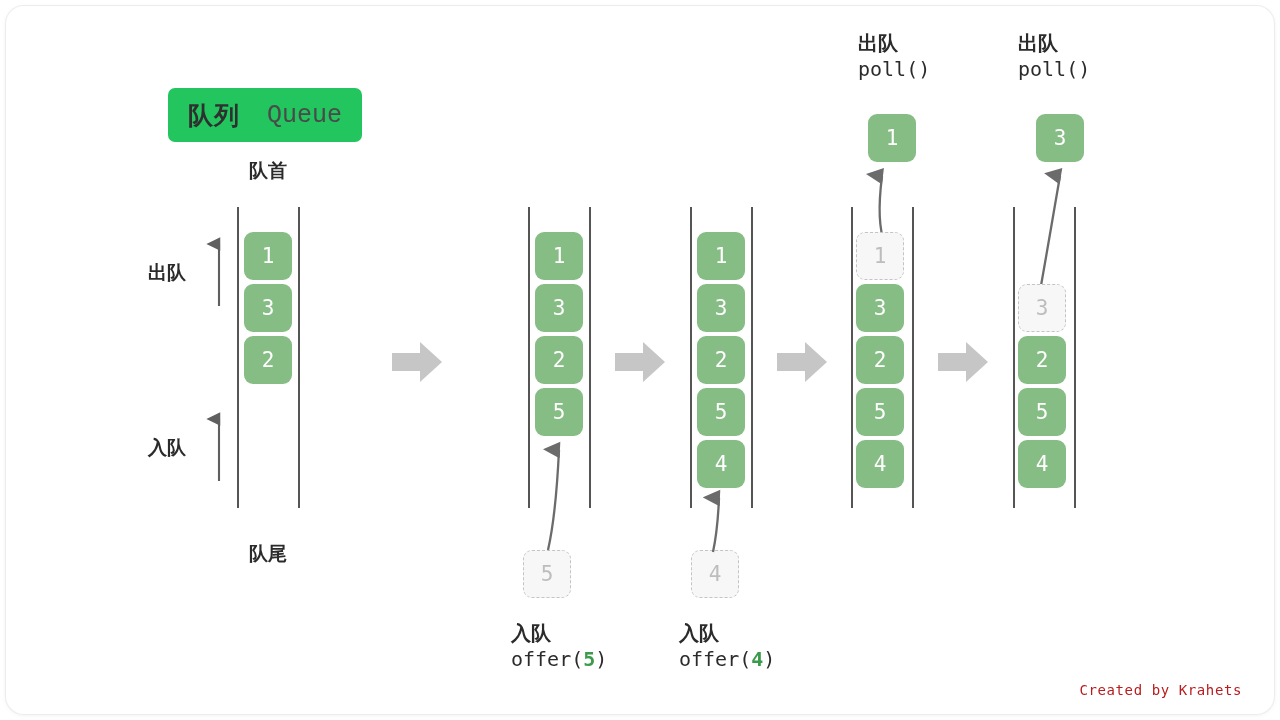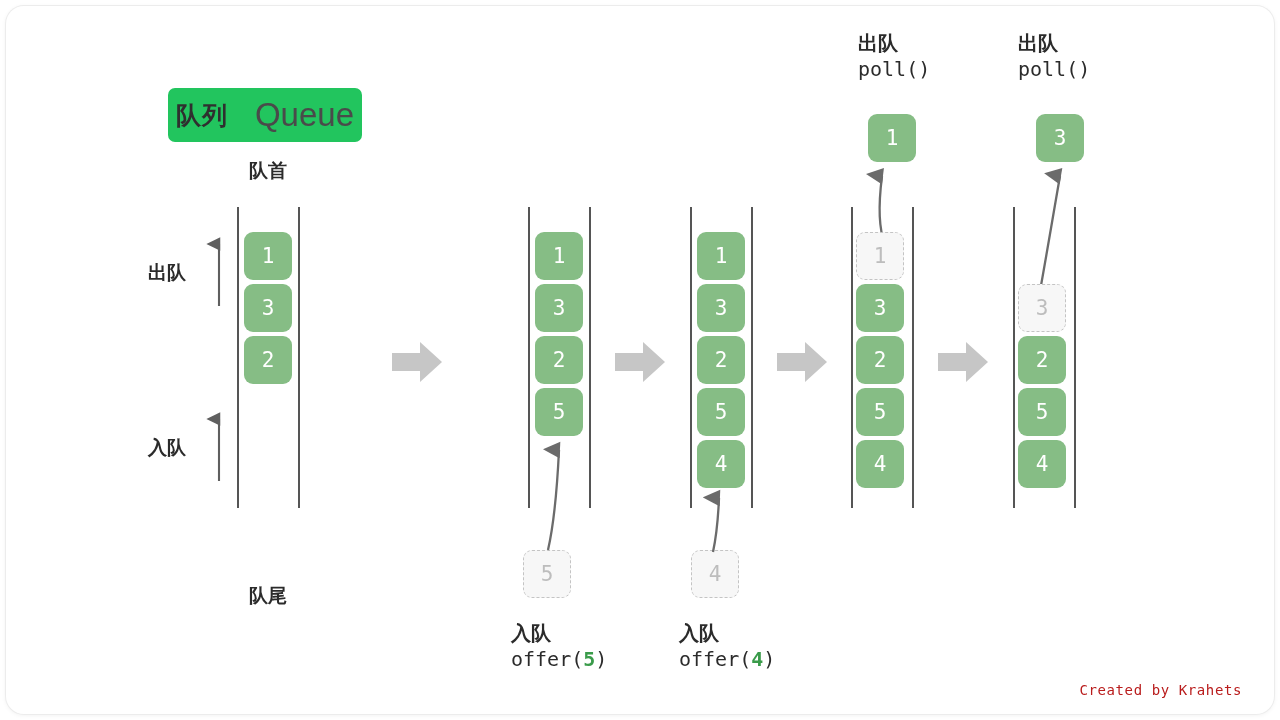--- a/index.html
+++ b/index.html
@@ -44,35 +44,35 @@
     gap: 27px;
     margin-top: 42px;
   }
   .title-cn {
     font-size: 25px;
     font-weight: bold;
     color: #2f2f2f;
     letter-spacing: 1px;
   }
   .title-en {
-    font-family: Liberation Sans, sans-serif;
-    font-size: 33px;
+    font-family: Liberation Mono, monospace;
+    font-size: 25px;
     color: #4a4a4a;
   }
 
   
   .lbl {
     position: absolute;
     color: #2b2b2b;
     font-weight: bold;
     font-size: 19px;
     white-space: nowrap;
   }
   .head-label { left: 237px; top: 158px; width: 62px; text-align: center; }
-  .tail-label { left: 237px; top: 541px; width: 62px; text-align: center; margin-top: 42px; }
+  .tail-label { left: 237px; top: 541px; width: 62px; text-align: center; }
 
   .side-label {
     position: absolute;
     font-weight: bold;
     font-size: 19px;
     color: #2b2b2b;
     white-space: nowrap;
   }
 
   

